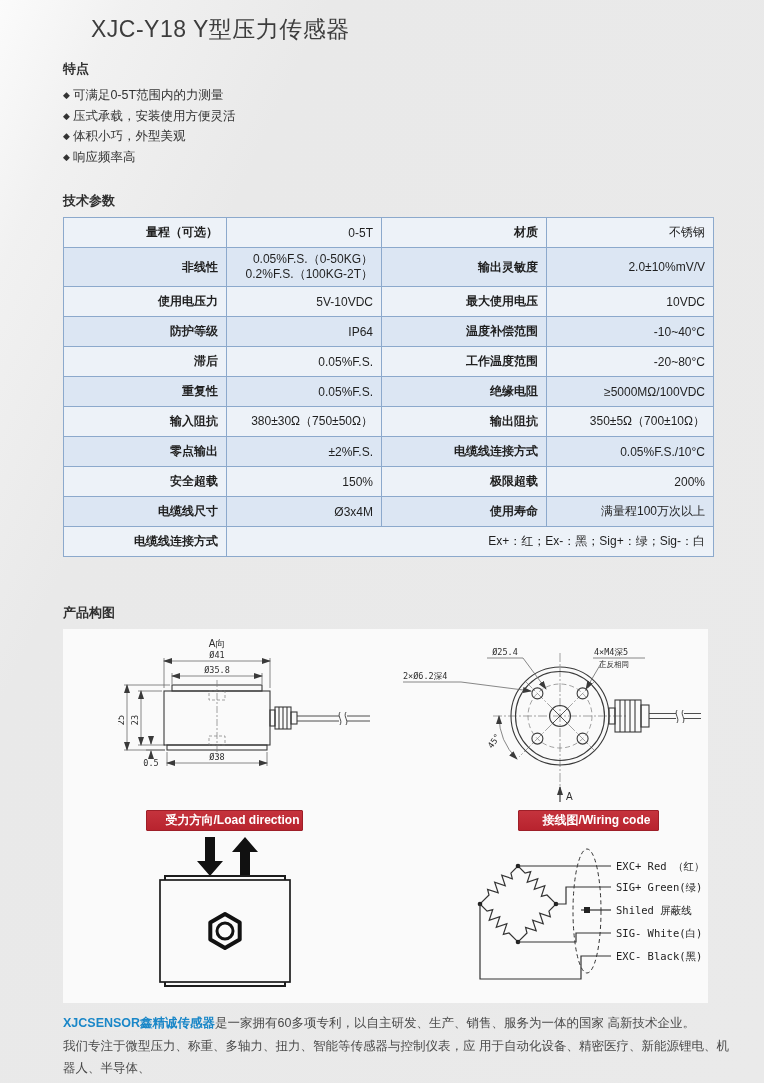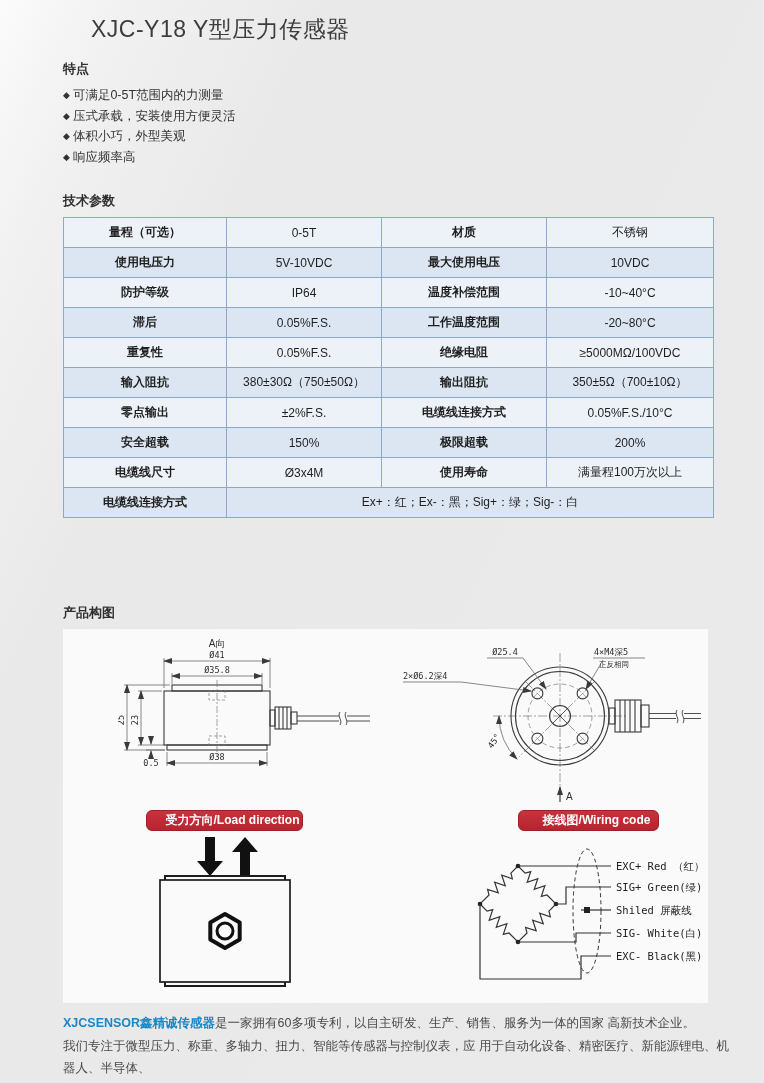--- a/index.html
+++ b/index.html
@@ -12,37 +12,37 @@
   .title { position:absolute; left:63px; top:14px; font-size:23px; font-weight:500; color:#3d3d3d; letter-spacing:0.5px;margin-left:28px; }
 
   .features { position:absolute; left:63px; top:60px; }
   .sec-head { font-size:13px; font-weight:bold; color:#2f2f2f; }
   .features ul { list-style:none; margin-top:8px; }
   .features li { font-size:12.5px; color:#333; line-height:19.5px; }
   .features .blt { font-size:9px; margin-right:3px; position:relative; top:-1px; }
 
   .specs-head { position:absolute; left:63px; top:192px; }
   table.specs { position:absolute; left:63px; top:217px; width:650px; border-collapse:collapse; table-layout:fixed; }
-  table.specs th, table.specs td { border:1px solid #8ca9cc; font-size:12px; padding:2px 8px; vertical-align:middle; color:#1f1f1f; text-align:center; }
+  table.specs th, table.specs td { border:1px solid #8ca9cc; font-size:12px; padding:2px 8px; vertical-align:middle; color:#1f1f1f; text-align:right; }
   table.specs th { font-weight:bold; }
   table.specs tr { height:30px; }
   table.specs tr.tall { height:39px; }
   table.specs tr:nth-child(odd) { background:#edf2f8; }
   table.specs tr:nth-child(even) { background:#dce6f3; }
   td.pre { white-space:pre-line; line-height:15px; }
 
   .draw-head { position:absolute; left:63px; top:604px; }
   .panel { position:absolute; left:63px; top:629px; width:645px; height:374px; background:#fafafa; }
   .panel svg { position:absolute; }
   svg text { fill:#2e2e2e; }
   .dimtxt { font-family:"DejaVu Sans Mono",monospace; font-size:8.5px; }
   .cjk10 { font-size:10px; }
 
   .banner { position:absolute; height:21px; background:linear-gradient(#c5333d,#b8232e); border:1px solid #9e1f28;
-            border-radius:6px; color:#fff; font-size:12px; font-weight:bold; text-align:center; line-height:19px;padding-left:16px; }
+            border-radius:1px; color:#fff; font-size:12px; font-weight:bold; text-align:center; line-height:19px;padding-left:16px; }
   .banner-load { left:83px; top:181px; width:157px; }
   .banner-wiring { left:455px; top:181px; width:141px; }
 
   .wirelabel { font-family:"DejaVu Sans Mono",monospace; font-size:10.5px; fill:#222; }
 
   .footer { position:absolute; left:63px; top:1012px; width:668px; font-size:12.5px; line-height:22.5px; color:#4a4a4a; }
   .brand { color:#1a87c8; font-weight:bold; }
 </style>
 </head>
 <body>
@@ -69,20 +69,27 @@
         <col style="width:155px">
         <col style="width:165px">
         <col style="width:167px">
       </colgroup>
     <tbody>
         <tr>
           <th>量程（可选）</th>
           <td>0-5T</td>
           <th>材质</th>
           <td>不锈钢</td>
+        </tr>
+    <tr class="tall">
+          <th>非线性</th>
+          <td class="pre">0.05%F.S.（0-50KG）
+0.2%F.S.（100KG-2T）</td>
+          <th>输出灵敏度</th>
+          <td>2.0±10%mV/V</td>
         </tr>
     <tr>
           <th>使用电压力</th>
           <td>5V-10VDC</td>
           <th>最大使用电压</th>
           <td>10VDC</td>
         </tr>
     <tr>
           <th>防护等级</th>
           <td>IP64</td>

